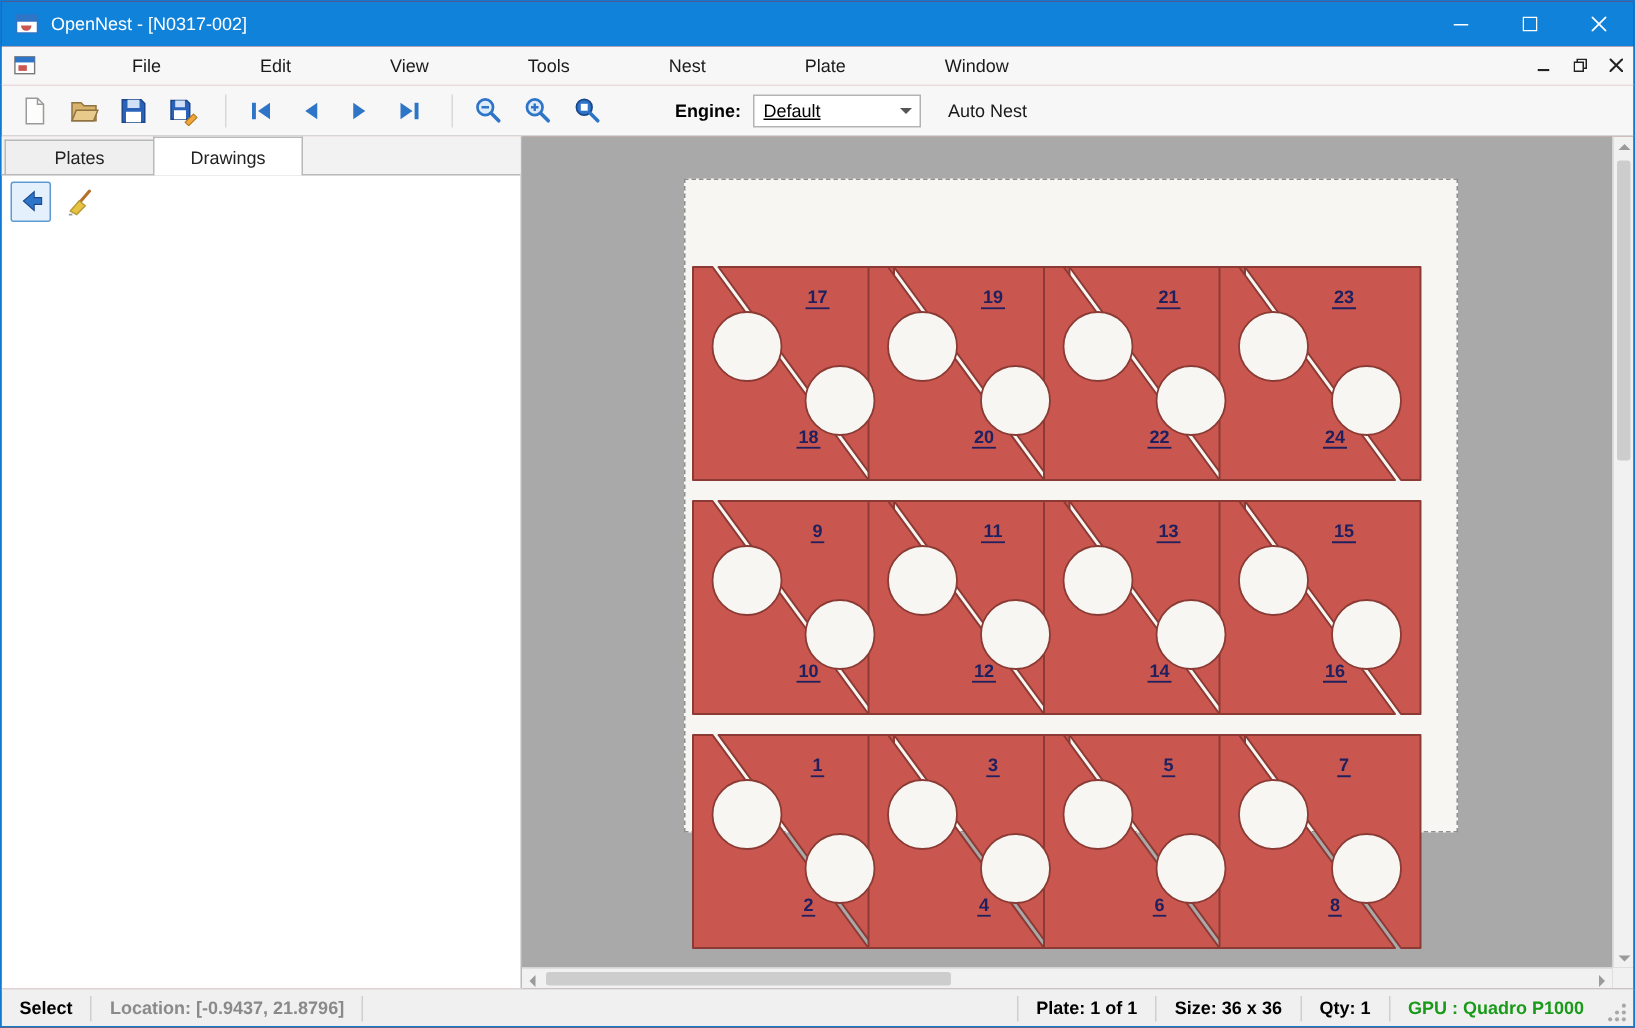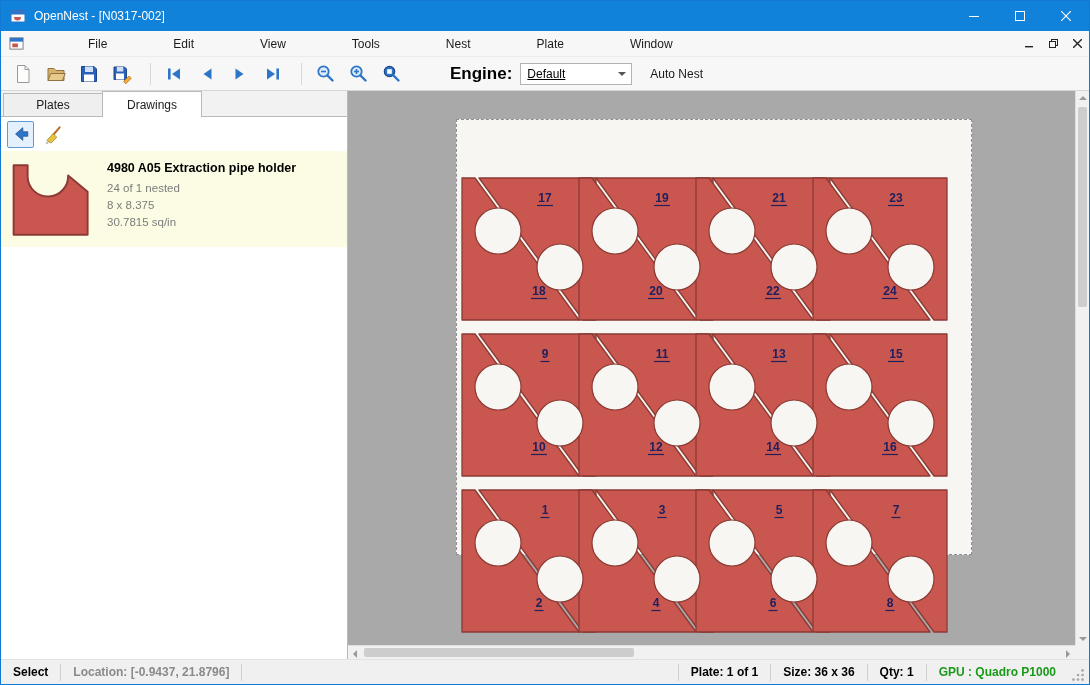--- a/index.html
+++ b/index.html
@@ -17,21 +17,21 @@
   .menubar { height:26px; background:#f7f7f7; display:flex; align-items:center; border-bottom:1px solid #ececec; flex:0 0 auto;gap:48px; }
   .mdi-doc-icon { width:16px; height:16px; margin:0 6px 0 8px; display:flex; }
   .menu-item { font-size:12px; padding:0 9px; height:26px; line-height:26px; color:#1a1a1a; cursor:default; }
   .mdi-controls { margin-left:auto; display:flex; align-items:center; height:26px; }
   .mdi-btn { width:24px; height:22px; display:flex; align-items:center; justify-content:center; color:#222; }
 
   
   .toolbar { height:34px; background:#f7f7f7; border-bottom:1px solid #d6d6d6; display:flex; align-items:center; padding-left:8px; flex:0 0 auto; }
   .tb-btn { width:28px; height:27px; display:flex; align-items:center; justify-content:center; margin-right:5px; border:1px solid transparent; border-radius:2px; }
   .tb-sep { width:1px; height:22px; background:#d9d9d9; margin:0 9px; }
-  .engine-label { font-size:17px; font-weight:bold; margin:0 8px 0 16px;padding-left:24px; }
+  .engine-label { font-size:12px; font-weight:bold; margin:0 8px 0 16px;padding-left:24px; }
   .engine-combo { width:112px; height:22px; border:1px solid #b3b3b3; background:#fff; display:flex; align-items:center; }
   .engine-combo .val { flex:1; font-size:12px; padding-left:6px;text-decoration:underline; }
   .combo-arrow { width:18px; display:flex; align-items:center; justify-content:center; }
   .combo-arrow i { border-left:4px solid transparent; border-right:4px solid transparent; border-top:4px solid #555; display:block; }
   .autonest { font-size:12px; margin-left:18px; color:#1a1a1a; }
 
   
   .main { flex:1; display:flex; min-height:0; }
   .sidebar { width:347px; flex:0 0 auto; background:#fff; border-right:1px solid #b9b9b9; display:flex; flex-direction:column; }
   .tabstrip { height:26px; background:#f2f2f2; display:flex; align-items:flex-end; padding-left:2px; border-bottom:1px solid #b9b9b9; flex:0 0 auto; }
@@ -236,31 +236,20 @@
           <svg width="18" height="18" viewBox="0 0 20 20">
               <path d="M12 3 L4 10 L12 17 V12.5 H17.5 V7.5 H12 Z" fill="#2e75c8" stroke="#1c478c" stroke-width="0.8"></path>
             </svg>
         </div>
         <div class="side-btn">
           <svg width="19" height="19" viewBox="0 0 20 20">
               <line x1="16.5" y1="2.5" x2="10" y2="10" stroke="#b5712a" stroke-width="2.2" stroke-linecap="round"></line>
               <path d="M3 16.5 L9.3 9.3 L13.5 12.8 L7.5 19 Z" fill="#e7c243" stroke="#b59a33"></path>
               <line x1="2" y1="19" x2="4.5" y2="19" stroke="#999" stroke-width="1.2"></line>
             </svg>
-        </div>
-      </div>
-      <div class="drawing-item">
-        <svg class="thumb" width="80" height="74" viewBox="0 0 100 95">
-          <path id="thumb-path" d="M2 3 L20 3 L20 18 A26 26 0 1 0 72 16 L97 37 L97 92 L2 92 Z" stroke-width="2.5" stroke-linejoin="round" fill="#c9574f" stroke="#8b3a34"></path>
-        </svg>
-        <div class="d-info">
-          <div class="d-title">4980 A05 Extraction pipe holder</div>
-          <div class="d-sub">24 of 1 nested</div>
-          <div class="d-sub">8 x 8.375</div>
-          <div class="d-sub">30.7815 sq/in</div>
         </div>
       </div>
     </div>
 
     <div class="canvas">
       <div class="plate">
         <svg id="nest-svg" width="514" height="514" viewBox="0 0 514 514">
             <path d="M22 58L139 58L139 200L126 200Z" fill="#c9574f" stroke="#8b3a34" stroke-width="1.3" stroke-linejoin="round"></path>
             <path d="M122 200L5 200L5 58L18 58Z" fill="#c9574f" stroke="#8b3a34" stroke-width="1.3" stroke-linejoin="round"></path>
             <path d="M139 58L256 58L256 200L243 200Z" fill="#c9574f" stroke="#8b3a34" stroke-width="1.3" stroke-linejoin="round"></path>

